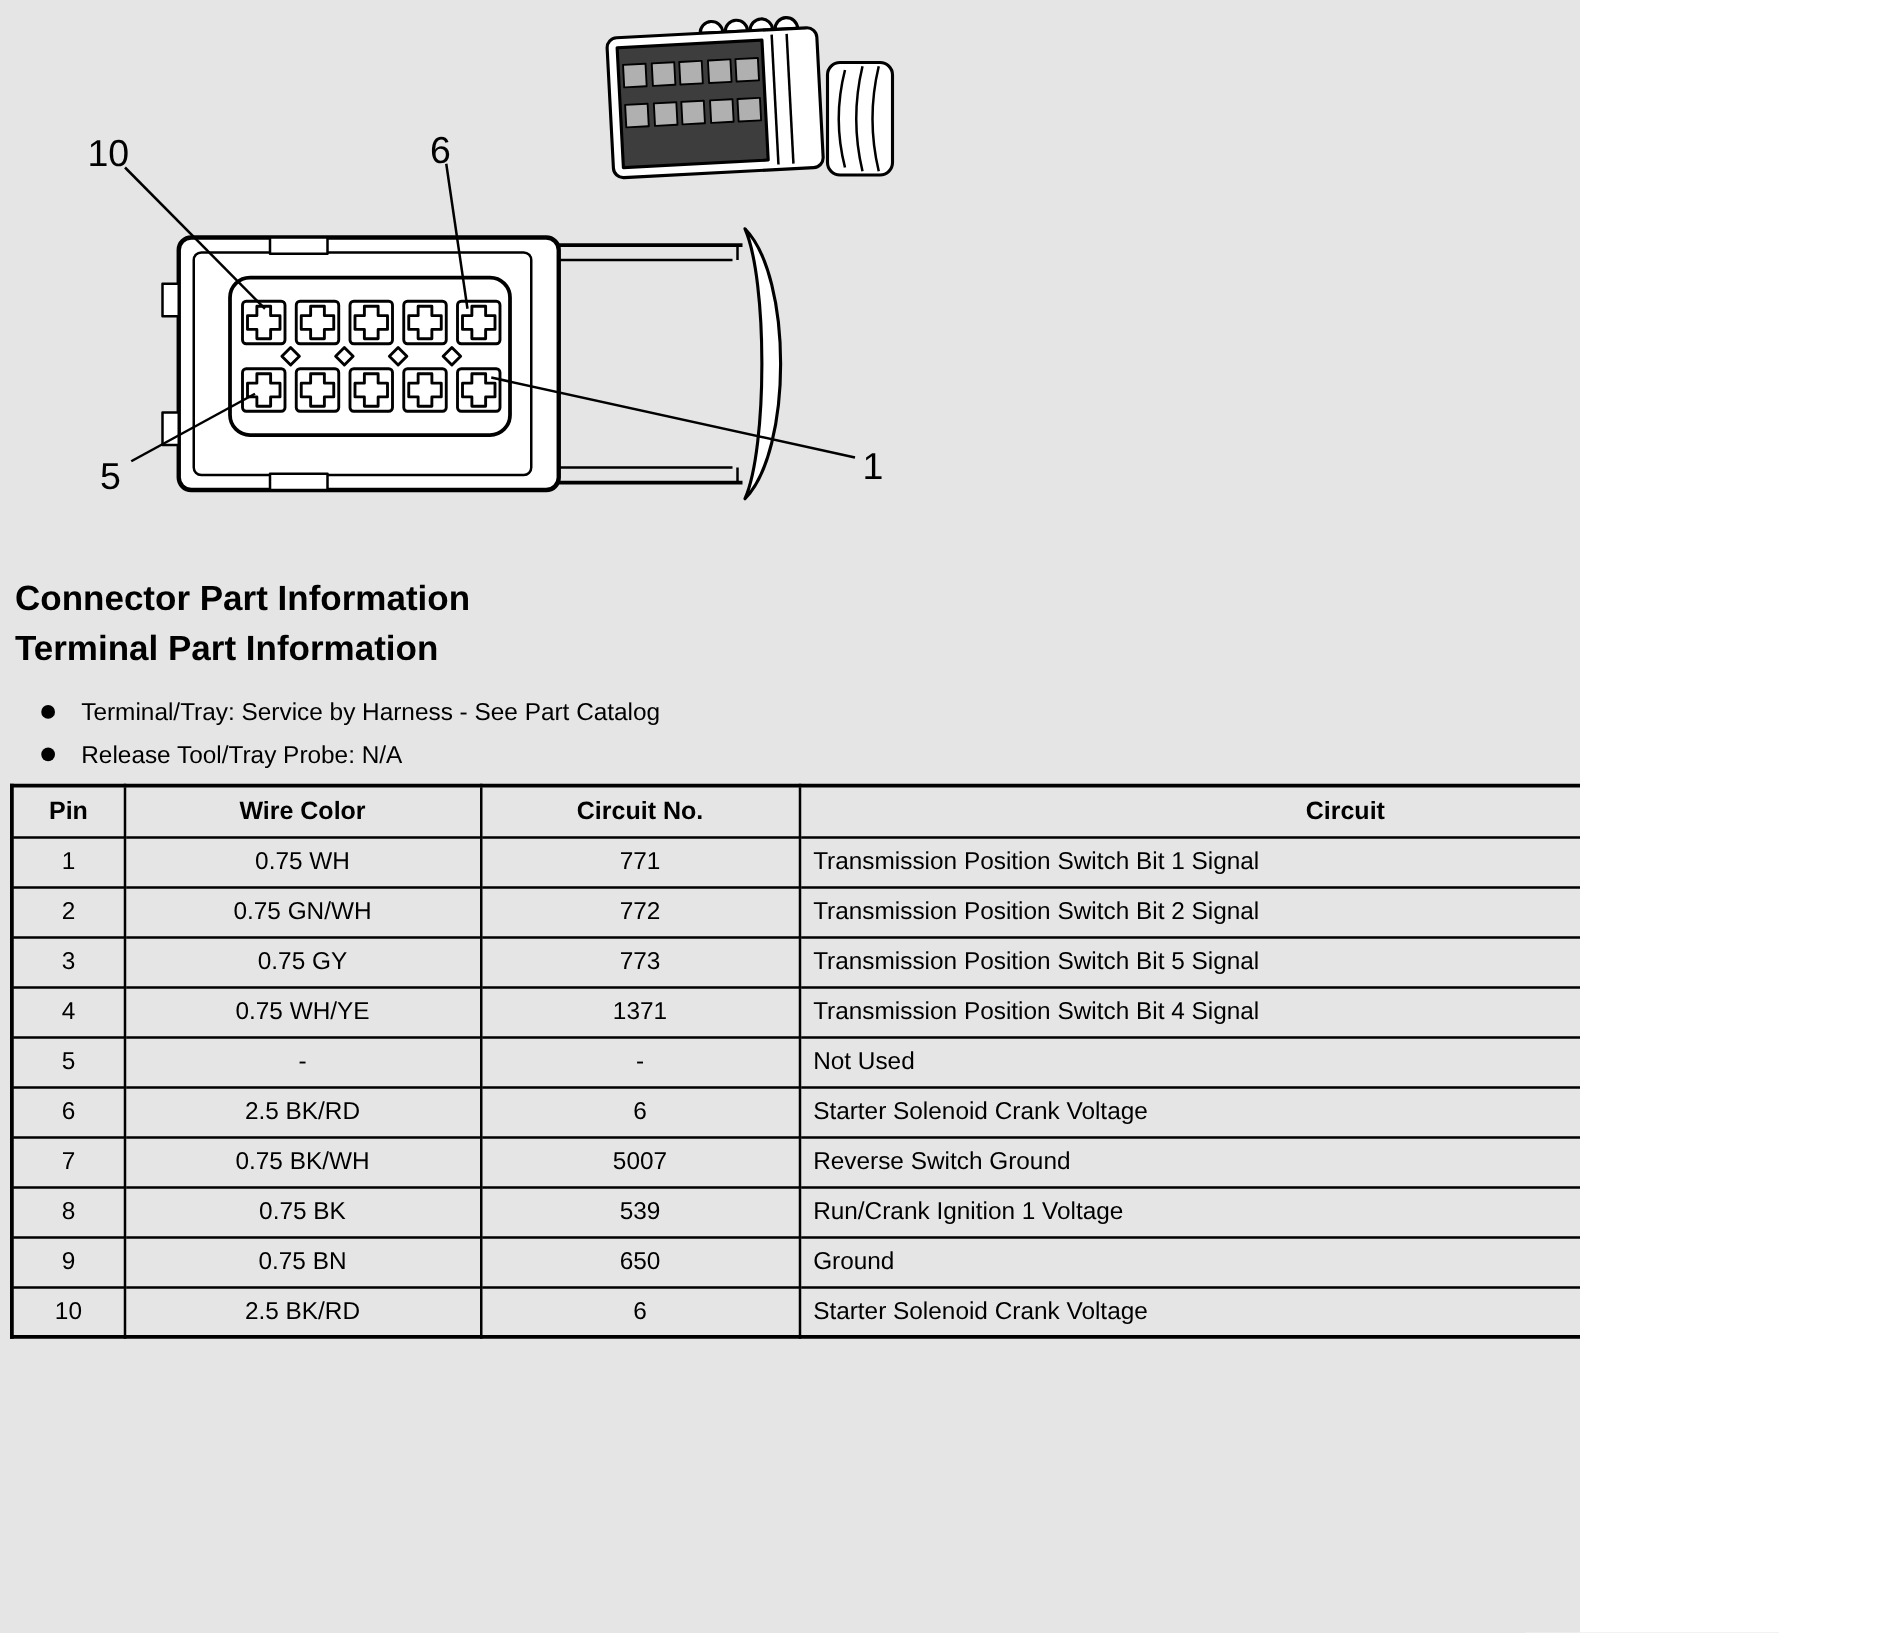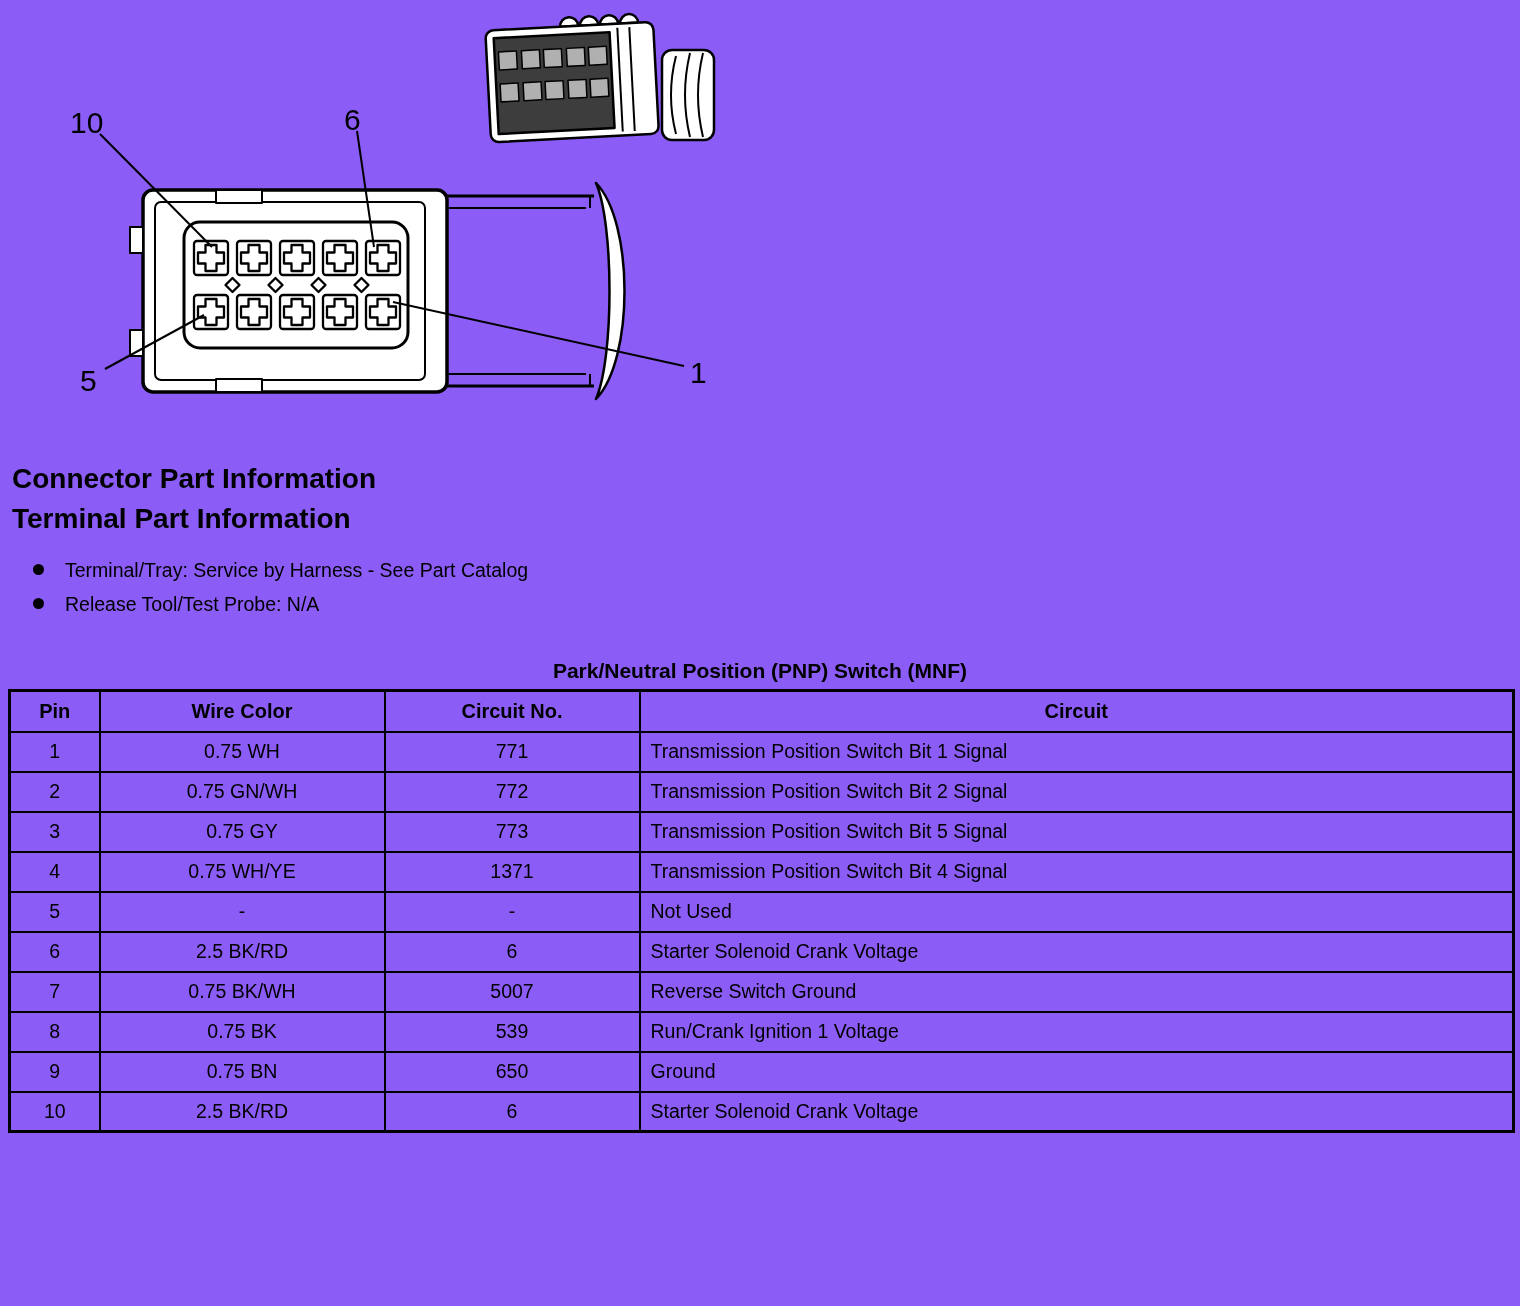--- a/index.html
+++ b/index.html
@@ -2,21 +2,21 @@
 <html><head>
 <meta charset="utf-8">
 <style>
   * { box-sizing: border-box; }
   html, body { margin: 0; padding: 0; }
   body {
     width: 1520px; height: 1306px;
     background: #ffffff; color: #000;
     font-family: "Liberation Sans", sans-serif;
   }
-  .page { position: relative; width: 1520px; height: 1306px; overflow: hidden; background:#8b5cf6; }
+  .page { position: relative; width: 1264px; height: 1306px; overflow: hidden; background:#e5e5e5; }
 
   .diagram-wrap svg { display: block; }
   svg text { font: 30px "Liberation Sans", sans-serif; fill: #000; stroke: none; }
 
   h2.sec {
     font-size: 28px; font-weight: 700; line-height: 24px;
     margin: 0 0 0 12px;
   }
   h2.h-connector { margin-top: 52px; }
   h2.h-terminal  { margin-top: 16px; }
@@ -145,24 +145,23 @@
       <text x="80" y="391">5</text>
       <text x="690" y="383">1</text>
     </svg>
   </div>
 
   <h2 class="sec h-connector">Connector Part Information</h2>
 
   <h2 class="sec h-terminal">Terminal Part Information</h2>
   <ul class="blist">
     <li>Terminal/Tray: Service by Harness - See Part Catalog</li>
-    <li>Release Tool/Test Probe: N/A</li>
+    <li>Release Tool/Tray Probe: N/A</li>
   </ul>
 
-  <div class="tbl-title">Park/Neutral Position (PNP) Switch (MNF)</div>
 
   <table class="pnp">
     <colgroup>
       <col style="width:90px">
       <col style="width:285px">
       <col style="width:255px">
       <col style="width:874px">
     </colgroup>
     <thead>
       <tr>

